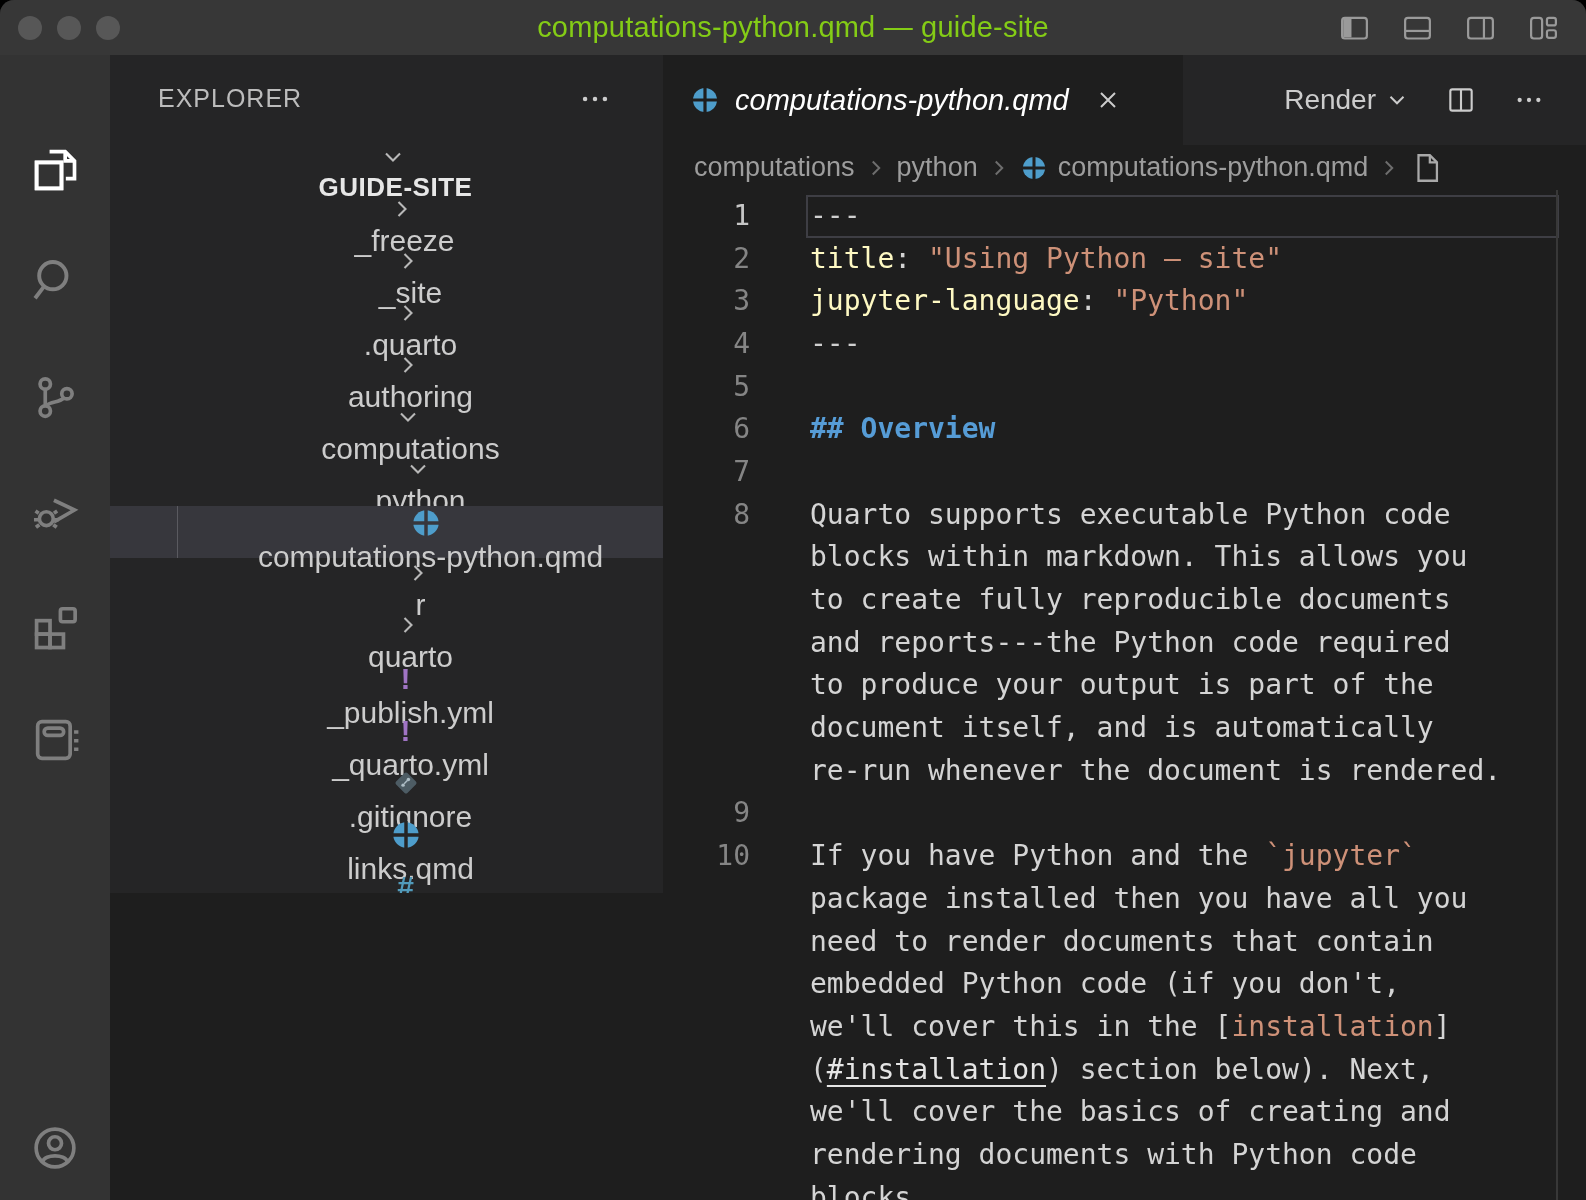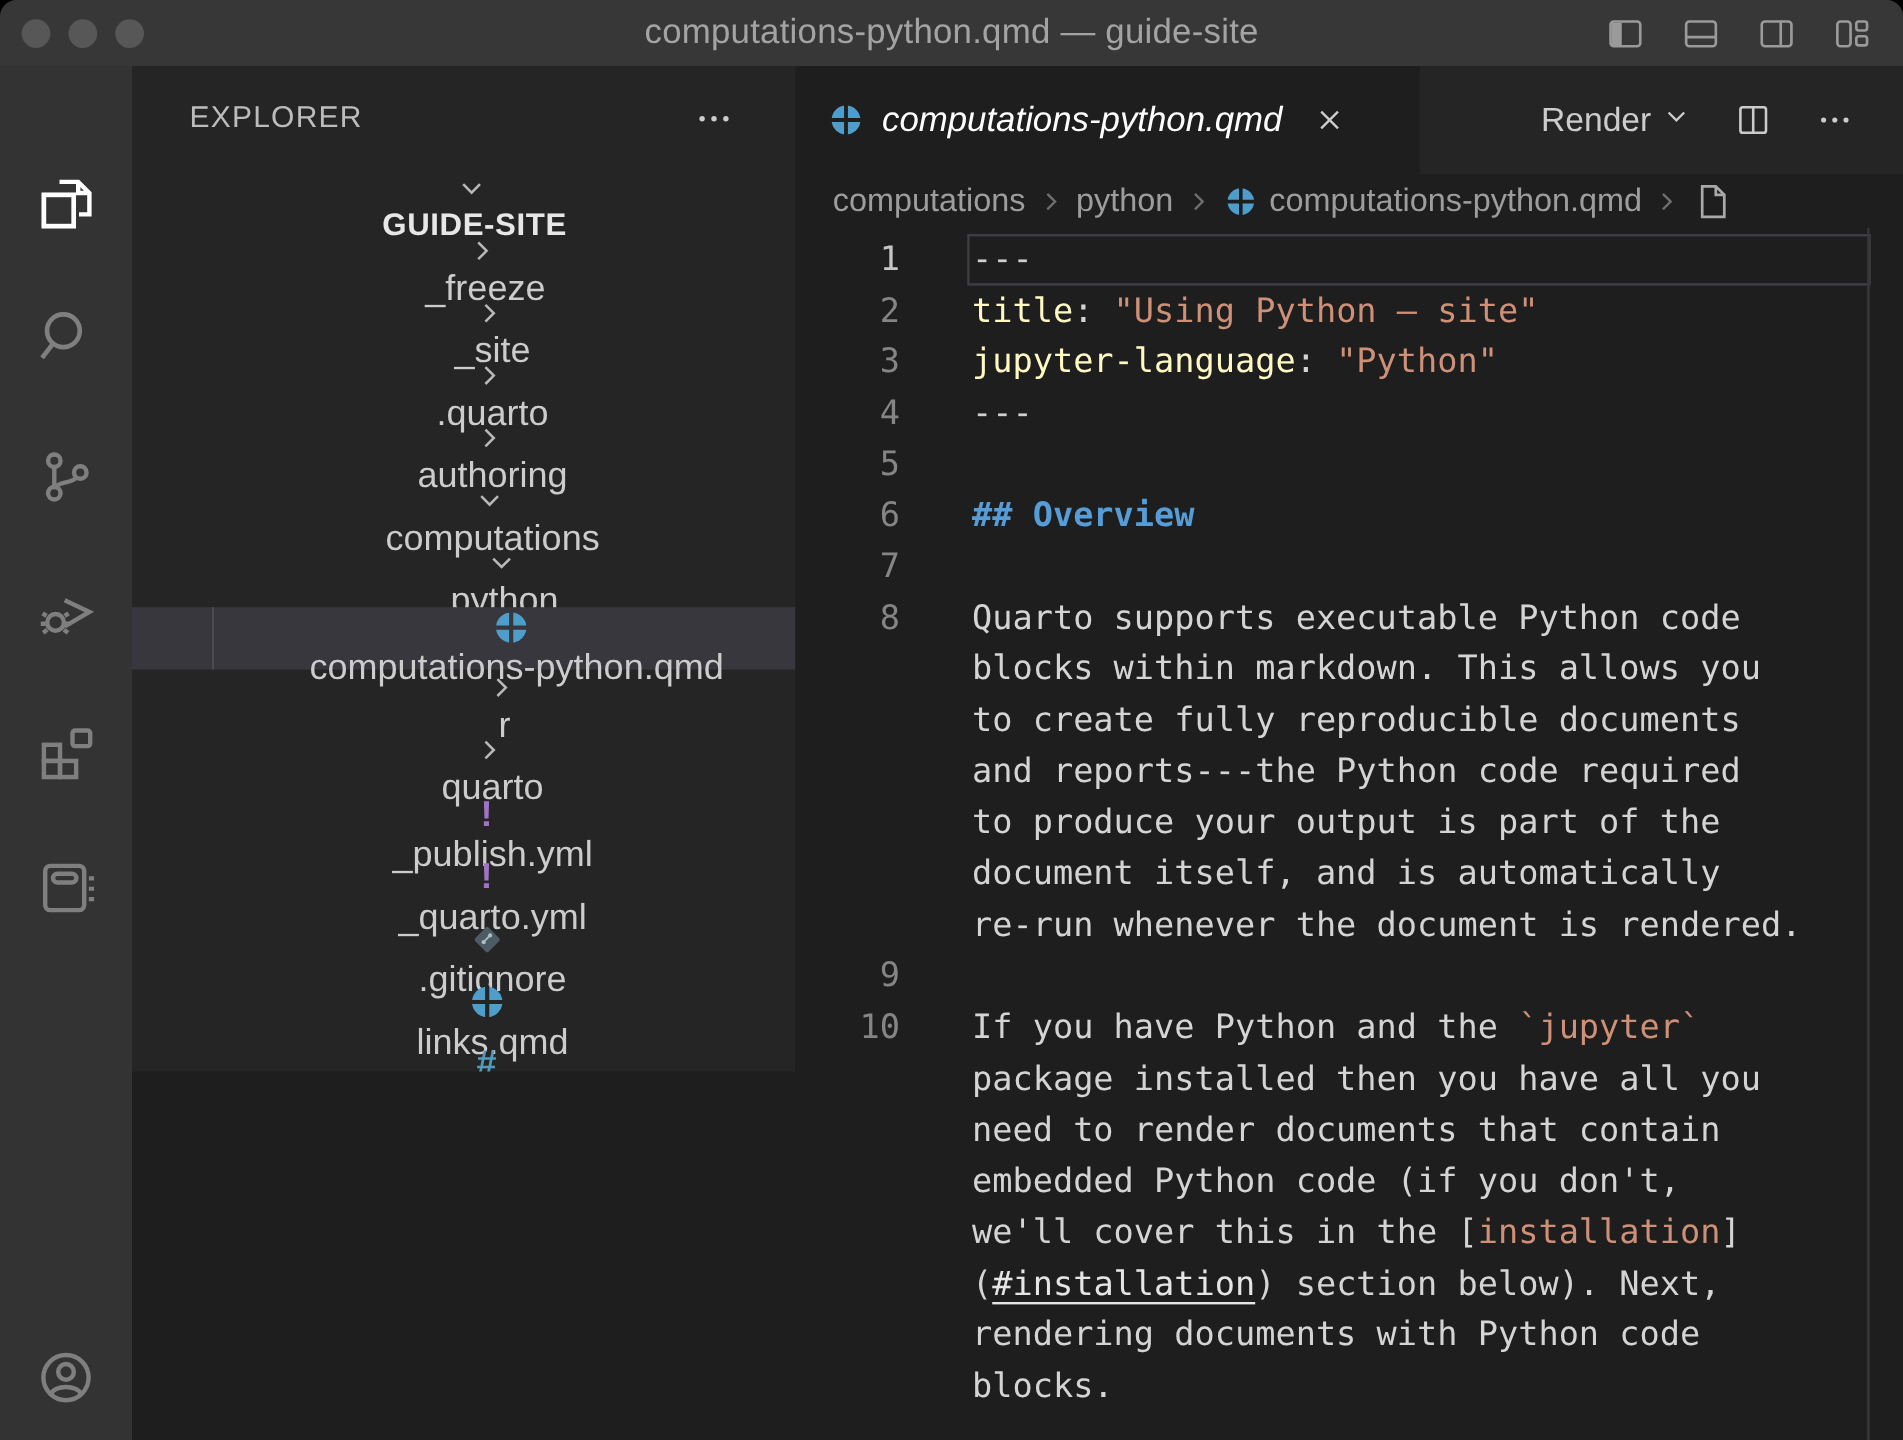--- a/index.html
+++ b/index.html
@@ -4,21 +4,21 @@
 <style>
   html,body{margin:0;padding:0;background:#000;}
   body{width:1586px;height:1200px;overflow:hidden;font-family:"Liberation Sans",sans-serif;-webkit-font-smoothing:antialiased;}
   #window{position:absolute;inset:0;border-radius:14px 14px 0 0;overflow:hidden;background:#1e1e1e;}
 
   
   #titlebar{position:absolute;left:0;top:0;width:100%;height:55px;background:#373737;}
   .traffic{position:absolute;top:16px;width:24px;height:24px;border-radius:50%;background:#575757;}
   #tl-close{left:18px}#tl-min{left:57px}#tl-zoom{left:96px}
   #window-title{position:absolute;left:0;top:0;width:100%;height:57px;line-height:55px;text-align:center;
-    color:#a3a3a3;font-size:29px;letter-spacing:.2px;}
+    color:#84cc16;font-size:29px;letter-spacing:.2px;}
   #titlebar-actions{position:absolute;right:26px;top:0;height:55px;display:flex;align-items:center;gap:30px;}
   .tb-icon{width:33px;height:33px;display:block;}
 
   
   #activitybar{position:absolute;left:0;top:55px;width:110px;height:1145px;background:#333333;}
   .act-item{position:absolute;left:0;width:110px;height:100px;display:flex;align-items:center;justify-content:center;}
   .act-item svg{width:52px;height:52px;}
   #act-account{top:1043px;}
 
   
@@ -41,21 +41,21 @@
   #outline-label{font-weight:bold;font-size:26px;color:#cccccc;letter-spacing:.5px;margin-left:6px;}
 
   
   #editor{position:absolute;left:663px;top:55px;width:923px;height:1145px;background:#1e1e1e;}
   #tabbar{position:absolute;left:0;top:0;width:100%;height:90px;background:#252526;}
   #tab-active{position:absolute;left:0;top:0;width:520px;height:90px;background:#1e1e1e;display:flex;align-items:center;}
   #tab-icon{margin-left:26px;width:32px;height:32px;}
   #tab-label{margin-left:14px;font-style:italic;color:#ffffff;font-size:29px;white-space:nowrap;}
   #tab-close{margin-left:22px;width:34px;height:34px;display:flex;align-items:center;justify-content:center;}
   #tab-actions{position:absolute;right:0;top:0;height:90px;display:flex;align-items:center;gap:34px;padding-right:40px;}
-  #render-button{display:flex;align-items:flex-start;gap:8px;color:#cccccc;font-size:28px;}
+  #render-button{display:flex;align-items:center;gap:8px;color:#cccccc;font-size:28px;}
   #render-button svg{width:26px;height:26px;}
   .tab-act-icon{width:34px;height:34px;display:flex;align-items:center;justify-content:center;}
 
   
   #breadcrumb{position:absolute;left:0;top:90px;width:100%;height:45px;display:flex;align-items:center;color:#9d9d9d;font-size:27px;padding-left:31px;box-sizing:border-box;white-space:nowrap;overflow:hidden;}
   .bc-sep{width:26px;height:26px;margin:0 8px;flex:0 0 26px;}
   .bc-qicon{width:28px;height:28px;margin-right:10px;flex:0 0 28px;}
   .bc-ficon{width:34px;height:34px;flex:0 0 34px;}
 
   
@@ -449,20 +449,24 @@
           <div class="code-row">
             <span class="gutter"></span>
             <span class="code-text"><span class="sg-text">we'll cover this in the </span><span class="sg-punct">[</span><span class="sg-link">installation</span><span class="sg-punct">]</span></span>
           </div>
           <div class="code-row">
             <span class="gutter"></span>
             <span class="code-text"><span class="sg-punct">(</span><span class="sg-anchor">#installation</span><span class="sg-punct">) section below). Next,</span></span>
           </div>
           <div class="code-row">
             <span class="gutter"></span>
+            <span class="code-text"><span class="sg-text">we'll cover the basics of creating and</span></span>
+          </div>
+          <div class="code-row">
+            <span class="gutter"></span>
             <span class="code-text"><span class="sg-text">rendering documents with Python code</span></span>
           </div>
           <div class="code-row">
             <span class="gutter"></span>
             <span class="code-text"><span class="sg-text">blocks.</span></span>
           </div>
         </div>
     </div>
   </div>
 

